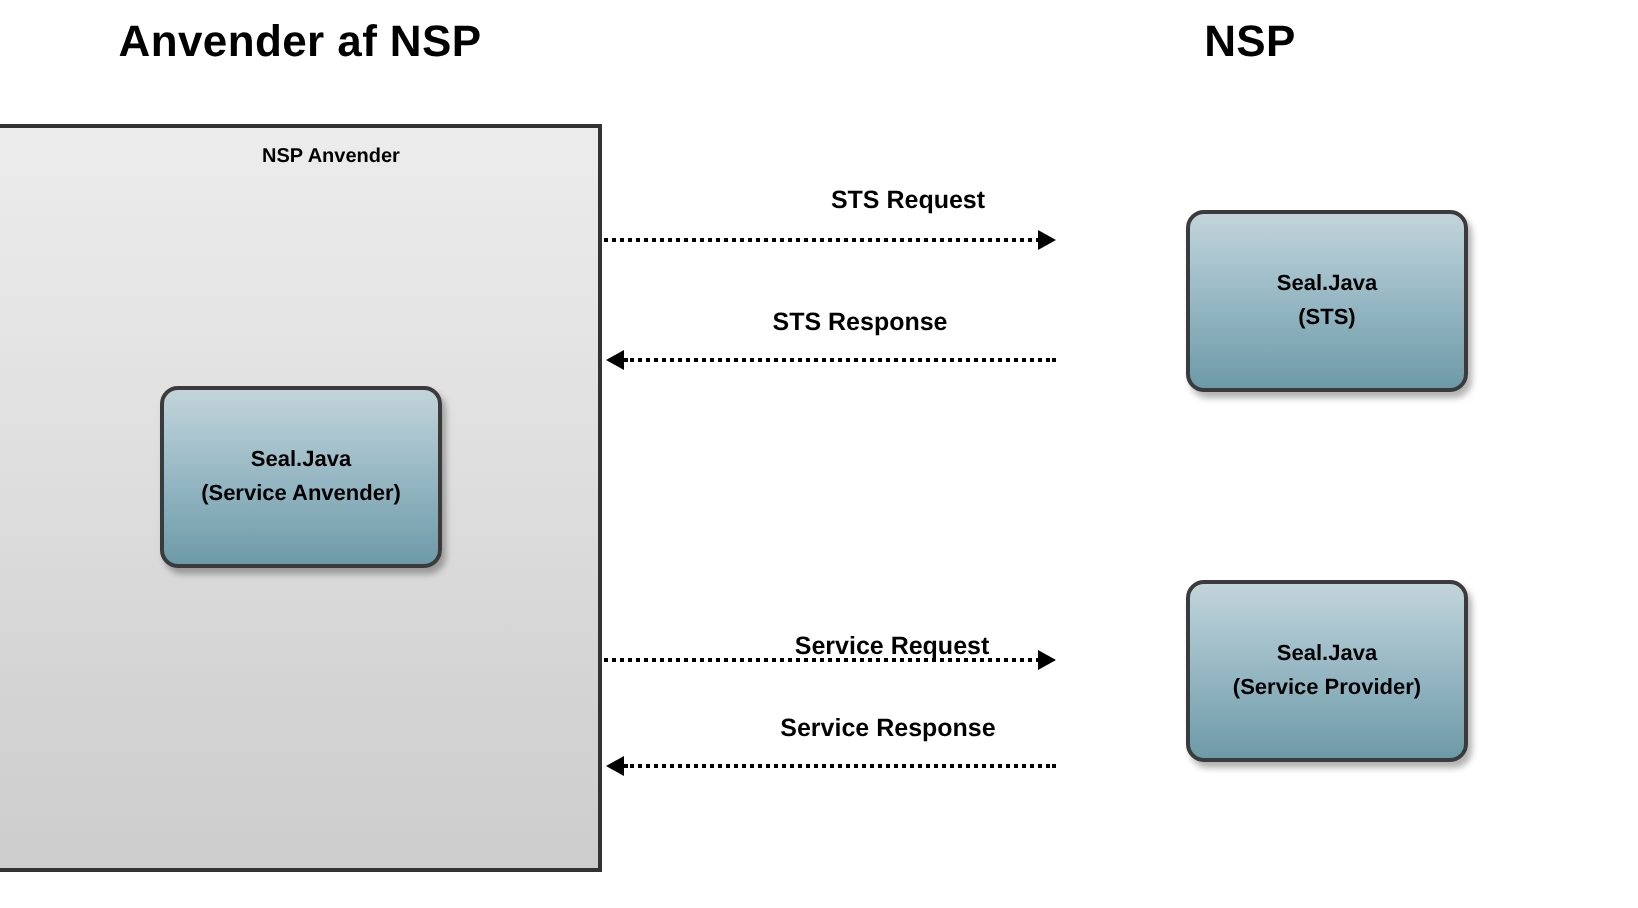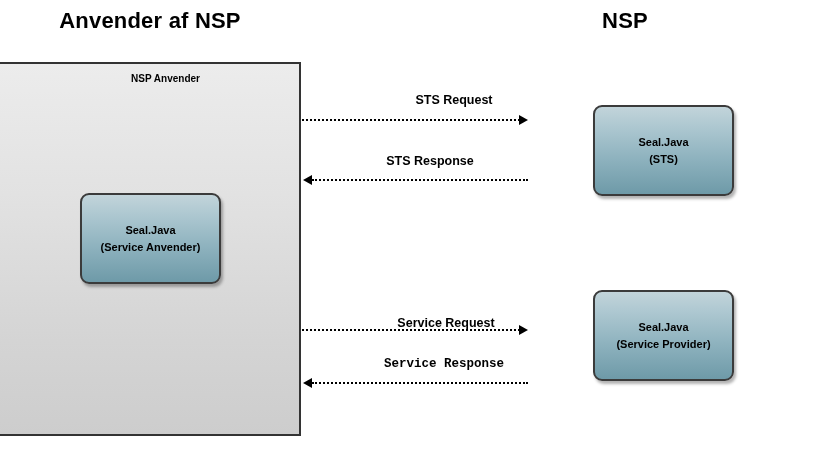--- a/index.html
+++ b/index.html
@@ -110,21 +110,21 @@
     position: absolute;
     font-size: 12.5px;
     font-weight: bold;
     color: #000000;
     white-space: nowrap;
     text-align: center;
   }
   #label-sts-request      { left: 330px; top: 93px;  width: 248px; }
   #label-sts-response     { left: 306px; top: 154px; width: 248px; }
   #label-service-request  { left: 322px; top: 303px; width: 248px; margin-top: 13px; }
-  #label-service-response { left: 320px; top: 357px; width: 248px; font-family: Liberation Mono, monospace; }
+  #label-service-response { left: 320px; top: 357px; width: 248px; }
 </style>
 </head>
 <body>
 
 <div id="canvas">
 
   <div id="title-left" class="col-title">Anvender af NSP</div>
   <div id="title-right" class="col-title">NSP</div>
 
   <div id="box-nsp-anvender" class="container-box">

